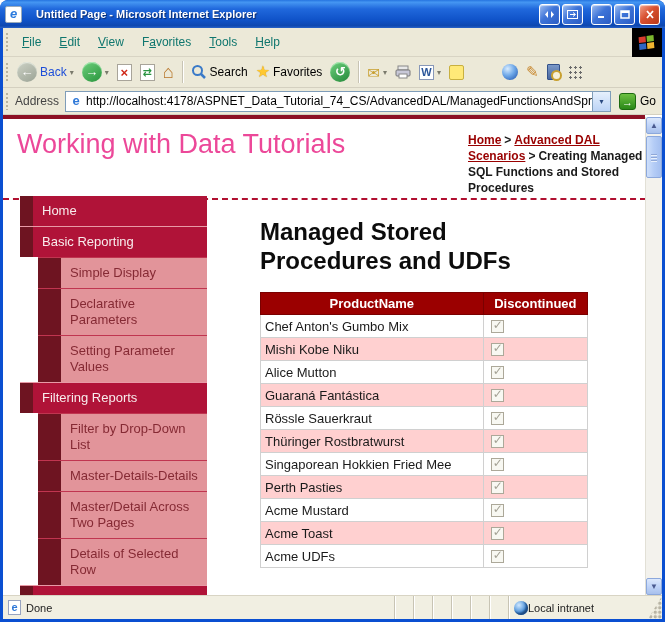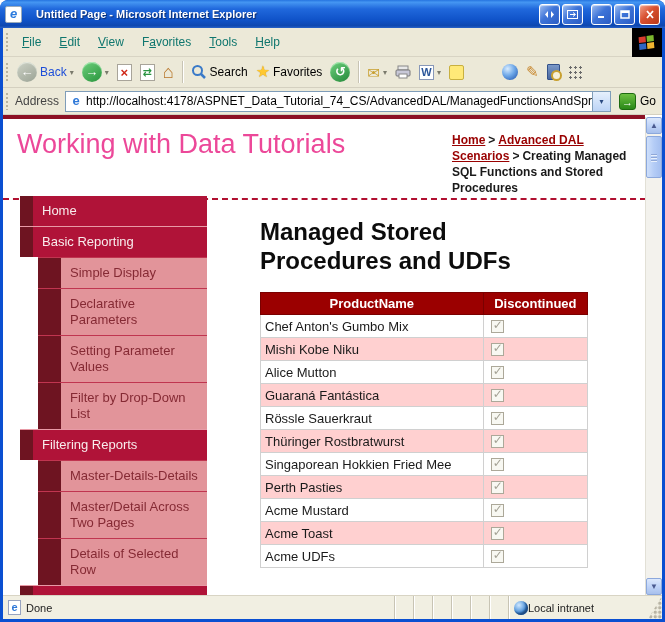--- a/index.html
+++ b/index.html
@@ -81,21 +81,21 @@
   .go-btn { display:flex; align-items:center; gap:4px; margin:0 6px 0 8px; }
   .go-arrow { width:17px; height:17px; border-radius:3px; background:linear-gradient(#6cc040,#2a8818);
     color:#fff; font-weight:bold; font-size:11px; line-height:17px; text-align:center;
     border:1px solid #1e6a10; }
   .go-lbl { font-size:12px; color:#000; }
 
   
   .page { position:absolute; top:115px; bottom:27px; left:3px; right:3px; background:#fff; overflow:hidden; }
   .top-rule { position:absolute; top:0; left:0; right:17px; height:4px; background:#8c1024; }
   .site-title { position:absolute; top:14px; left:14px; font-size:27px; color:#ec4899; letter-spacing:0; }
-  .breadcrumb { position:absolute; top:17px; right:20px; width:190px; font-size:12px; font-weight:bold;
+  .breadcrumb { position:absolute; top:17px; right:4px; width:190px; font-size:12px; font-weight:bold;
     line-height:16px; color:#1a1a1a; }
   .crumb-link { color:#990000; text-decoration:underline; cursor:pointer; }
   .crumb-sep { margin:0 3px; }
   .dashed-rule { position:absolute; top:83px; left:0; right:16px; border-top:2px dashed #b01030; }
 
   
   .sidebar { position:absolute; top:81px; left:17px; width:187px; }
   .side-item { display:flex; cursor:pointer; }
   .side-item .strip { background:#6e1421; flex:0 0 13px; }
   .side-item.sub .strip { flex:0 0 23px; }
@@ -315,27 +315,27 @@
           <span class="side-label">Simple Display</span>
         </div>
         <div class="side-item sub">
           <span class="strip"></span>
           <span class="side-label">Declarative Parameters</span>
         </div>
         <div class="side-item sub">
           <span class="strip"></span>
           <span class="side-label">Setting Parameter Values</span>
         </div>
+        <div class="side-item main">
+          <span class="strip"></span>
+          <span class="side-label">Filtering Reports</span>
+        </div>
         <div class="side-item sub">
           <span class="strip"></span>
           <span class="side-label">Filter by Drop-Down List</span>
-        </div>
-        <div class="side-item main">
-          <span class="strip"></span>
-          <span class="side-label">Filtering Reports</span>
         </div>
         <div class="side-item sub">
           <span class="strip"></span>
           <span class="side-label">Master-Details-Details</span>
         </div>
         <div class="side-item sub">
           <span class="strip"></span>
           <span class="side-label">Master/Detail Across Two Pages</span>
         </div>
         <div class="side-item sub">

